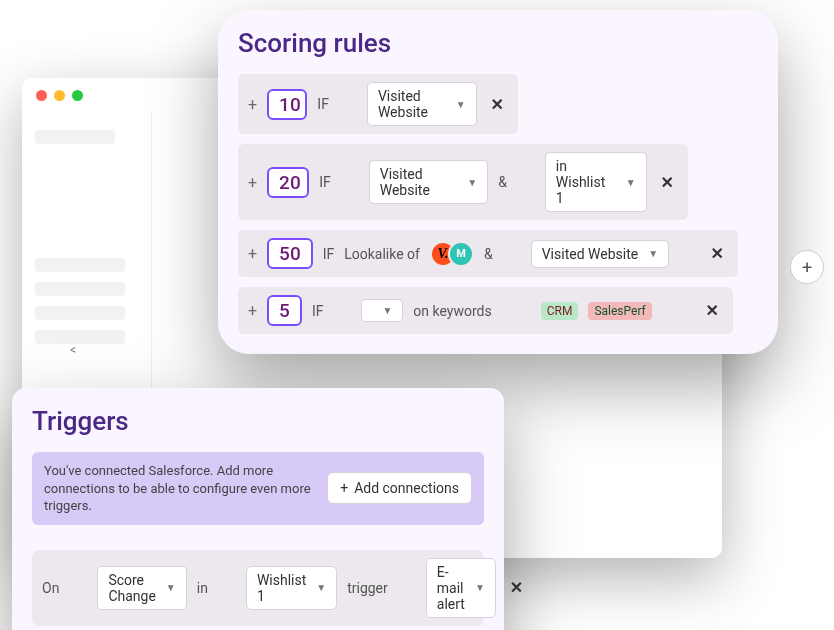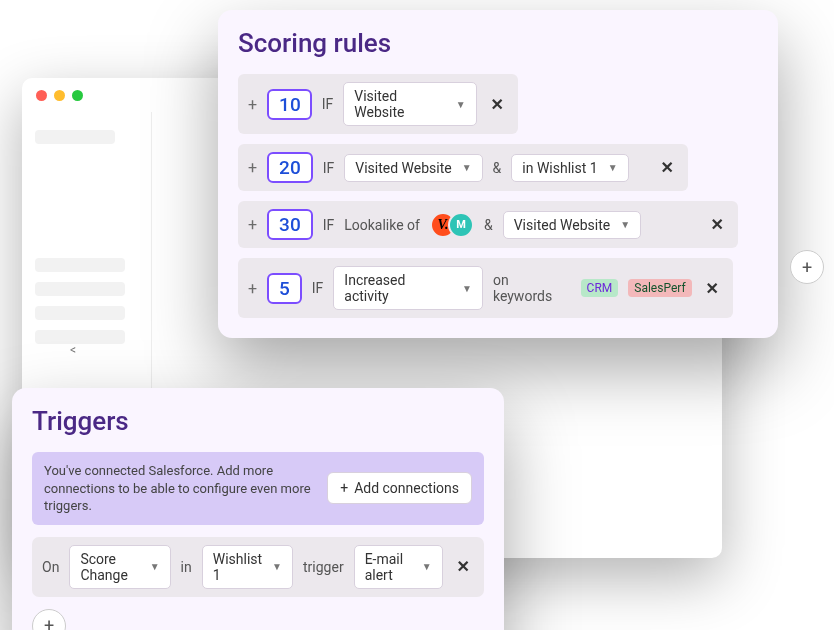--- a/index.html
+++ b/index.html
@@ -56,20 +56,21 @@
     background: #faf5ff;
     border-radius: 14px;
     box-shadow: 0 30px 70px rgba(0,0,0,0.35);
     padding: 18px 20px 20px 20px;
   }
 
   .scoring-card {
     top: 10px;
     left: 218px;
     width: 560px;
+    border-radius: 31px;
   }
   .triggers-card {
     top: 388px;
     left: 12px;
     width: 492px;
   }
 
   .card-title {
     color: #4a2885;
     font-size: 26px;
@@ -89,21 +90,21 @@
     color: #333;
     font-size: 14px;
   }
 
   .plus-literal {
     color: #6b6b6b;
     font-size: 16px;
   }
   .score-box {
     border: 2px solid #7c4dff;
-    color: #1d4ed8;
+    color: #701a75;
     background: #fff;
     border-radius: 6px;
     padding: 2px 10px;
     font-size: 19px;
     font-weight: 500;
     min-width: 28px;
     text-align: center;
   }
   .kw-if, .kw-amp, .kw-lookalike, .kw-on, .kw-in, .kw-trigger, .kw-on-kw {
     color: #555;
@@ -112,20 +113,21 @@
   .dd {
     display: inline-flex;
     align-items: center;
     background: #fff;
     border: 1px solid #d8d0dd;
     border-radius: 5px;
     padding: 5px 10px;
     color: #333;
     font-size: 14px;
     cursor: pointer;
+    margin-left: 28px;
   }
   .dd .caret {
     margin-left: 10px;
     font-size: 10px;
     color: #777;
   }
   .close-icon {
     font-size: 16px;
     color: #333;
     cursor: pointer;
@@ -148,21 +150,21 @@
   .avatar:first-child { margin-left: 0; }
   .avatar.v { background: #ff4d1c; color: #000; font-style: italic; font-family: 'Times New Roman', serif; font-size: 14px; }
   .avatar.m { background: #2ec4b6; color: #fff; }
 
   .tag {
     display: inline-block;
     border-radius: 4px;
     padding: 2px 6px;
     font-size: 12px;
   }
-  .tag.crm { background: #b8e8c9; color: #6d28d9; }
+  .tag.crm { background: #b8e8c9; color: #7f1d1d; margin-left: 39px; }
   .tag.sp  { background: #f3b8ba; color: #14532d; }
 
   
   .fab {
     position: absolute;
     right: -44px;
     top: 10px;
     width: 34px; height: 34px;
     border-radius: 50%;
     border: 1px solid #ccc;
@@ -174,21 +176,21 @@
   }
   .scoring-fab { right: -46px; top: 240px; }
 
   
   .banner {
     display: flex;
     align-items: center;
     background: #d7caf7;
     border-radius: 6px;
     padding: 10px 12px;
-    margin-bottom: 12px;
+    margin-bottom: 25px;
   }
   .banner-text {
     color: #444;
     font-size: 13px;
     line-height: 1.35;
     flex: 1;
     padding-right: 14px;
   }
   .banner-btn {
     display: inline-flex; align-items: center;
@@ -258,41 +260,40 @@
     <span class="kw-amp">&amp;</span>
     <span class="dd">
       <span>in Wishlist 1</span>
       <span class="caret">▼</span>
     </span>
     <span class="close-icon">✕</span>
   </div>
 
   <div class="rule-row" style="width:500px;">
     <span class="plus-literal">+</span>
-    <span class="score-box">30</span>
+    <span class="score-box">50</span>
     <span class="kw-if">IF</span>
     <span class="kw-lookalike">Lookalike of</span>
     <span class="avatars">
       <span class="avatar v">V.</span>
       <span class="avatar m">M</span>
     </span>
     <span class="kw-amp">&amp;</span>
     <span class="dd">
       <span>Visited Website</span>
       <span class="caret">▼</span>
     </span>
     <span class="close-icon">✕</span>
   </div>
 
   <div class="rule-row" style="width:495px; margin-bottom:0;">
     <span class="plus-literal">+</span>
     <span class="score-box">5</span>
     <span class="kw-if">IF</span>
     <span class="dd">
-      <span>Increased activity</span>
       <span class="caret">▼</span>
     </span>
     <span class="kw-on-kw">on keywords</span>
     <span class="tag crm">CRM</span>
     <span class="tag sp">SalesPerf</span>
     <span class="close-icon">✕</span>
   </div>
 
   <div class="fab scoring-fab">
     <span>+</span>

